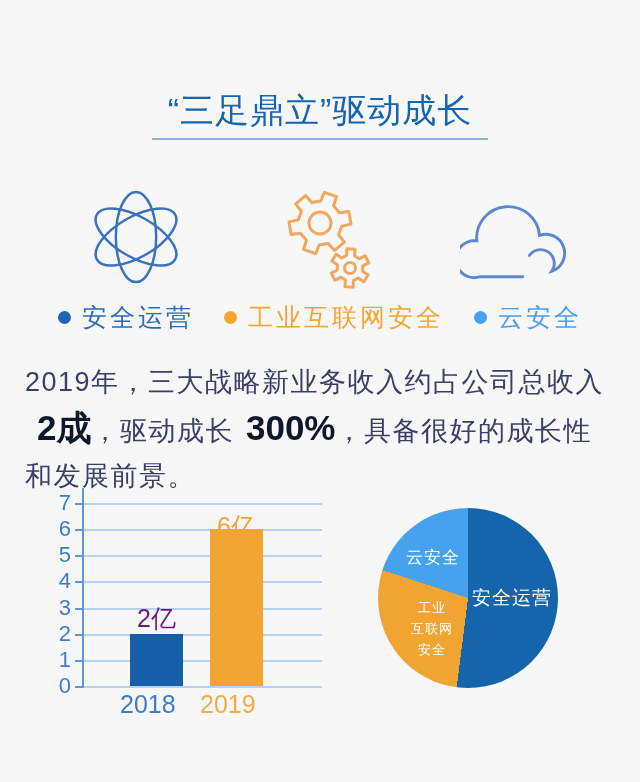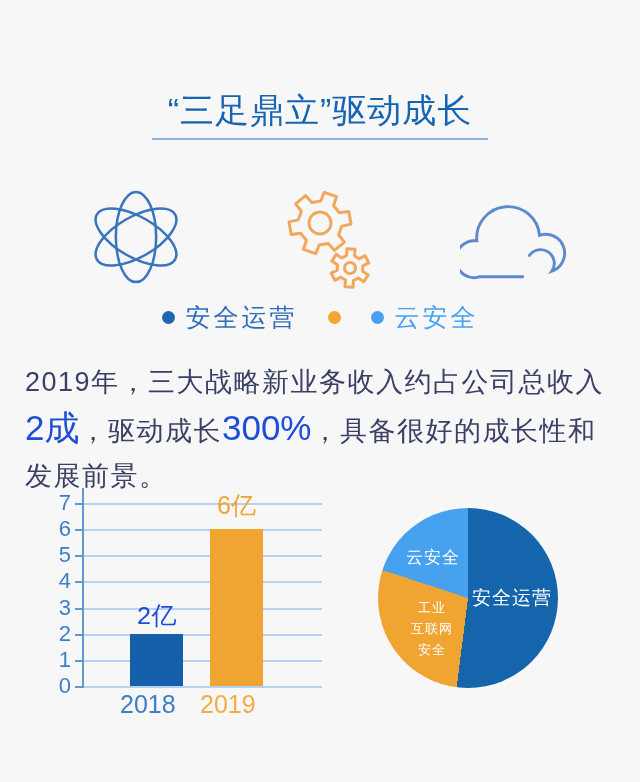--- a/index.html
+++ b/index.html
@@ -27,21 +27,21 @@
   }
   .legend-item{display:flex;align-items:center;gap:11px;}
   .legend-dot{width:13px;height:13px;border-radius:50%;}
   .legend-label{font-size:25px;letter-spacing:3px;font-weight:500;white-space:nowrap;}
   
   .summary{
     position:absolute;top:360px;left:25px;width:594px;margin:0;
     font-size:27px;line-height:45px;letter-spacing:1.5px;
     color:#3b4066;font-weight:300;
   }
-  .summary .em{font-size:35px;font-weight:400;color:#1d4ed8;letter-spacing:0;}
+  .summary .em{font-size:35px;font-weight:700;color:#0f172a;letter-spacing:0;margin-left:12px;}
   
   .bar-chart{position:absolute;left:55px;top:488px;width:285px;height:235px;}
   .bar-chart .axis-y{position:absolute;left:27px;top:0;width:2px;height:200px;}
   .bar-chart .gridline{position:absolute;left:29px;width:238px;height:2px;}
   .bar-chart .tick{position:absolute;left:20px;width:7px;height:2px;}
   .bar-chart .ytick-label{
     position:absolute;left:-12px;width:28px;text-align:right;
     font-size:22px;line-height:26px;
   }
   .bar-chart .bar{position:absolute;width:53px;}
@@ -93,20 +93,21 @@
     </svg>
   </div>
 
   <div class="legend-row">
     <div class="legend-item">
       <span class="legend-dot" style="background:#1f66b2"></span>
       <span class="legend-label" style="color:#2b6cb8">安全运营</span>
     </div>
     <div class="legend-item">
       <span class="legend-dot" style="background:#f5a62e"></span>
+      <span class="legend-label" style="color:#f5a62e">工业互联网安全</span>
     </div>
     <div class="legend-item">
       <span class="legend-dot" style="background:#47a0f2"></span>
       <span class="legend-label" style="color:#47a0f2">云安全</span>
     </div>
   </div>
 
   <p class="summary"><span>2019年，三大战略新业务收入约占公司总收入</span><span class="em">2成</span><span>，驱动成长</span><span class="em">300%</span><span>，具备很好的成长性和发展前景。</span></p>
 
   <div class="bar-chart">
@@ -129,24 +130,24 @@
       <div class="tick" style="top: 67.2857px; background: rgb(95, 150, 211);"></div>
       <div class="ytick-label" style="top: 54.2857px; color: rgb(61, 126, 203);">5</div>
       <div class="gridline" style="top: 41.1429px; background: rgb(183, 210, 241);"></div>
       <div class="tick" style="top: 41.1429px; background: rgb(95, 150, 211);"></div>
       <div class="ytick-label" style="top: 28.1429px; color: rgb(61, 126, 203);">6</div>
       <div class="gridline" style="top: 15px; background: rgb(183, 210, 241);"></div>
       <div class="tick" style="top: 15px; background: rgb(95, 150, 211);"></div>
       <div class="ytick-label" style="top: 2px; color: rgb(61, 126, 203);">7</div>
       <div class="axis-y" style="background: rgb(95, 150, 211);"></div>
       <div class="bar" style="left: 75px; top: 145.714px; height: 52.2857px; background: rgb(22, 96, 171);"></div>
-      <div class="bar-value" style="left: 65px; top: 116.714px; color: #1d4ed8; font-family: Liberation Mono, monospace;">2亿</div>
+      <div class="bar-value" style="left: 65px; top: 116.714px; color: #701a75;">2亿</div>
       <div class="bar-cat" style="left: 65px; color: rgb(61, 126, 203);">2018</div>
       <div class="bar" style="left: 155px; top: 41.1429px; height: 156.857px; background: rgb(240, 164, 50);"></div>
-      <div class="bar-value" style="left: 145px; top: 4px; color: rgb(240, 164, 50);">6亿</div>
+      <div class="bar-value" style="left: 145px; top: 25px; color: rgb(240, 164, 50);">6亿</div>
       <div class="bar-cat" style="left: 145px; color: rgb(245, 171, 71);">2019</div>
     </div>
 
   <div class="pie-chart">
     <div class="pie-disc" style="background: conic-gradient(rgb(21, 101, 173) 0deg, rgb(21, 101, 173) 187.2deg, rgb(240, 164, 50) 187.2deg, rgb(240, 164, 50) 288deg, rgb(70, 162, 239) 288deg, rgb(70, 162, 239) 360deg);"></div>
     <div class="pie-label security">安全运营</div>
     <div class="pie-label cloud">云安全</div>
     <div class="pie-label industrial">
       <span>工业</span>
       <span>互联网</span>

